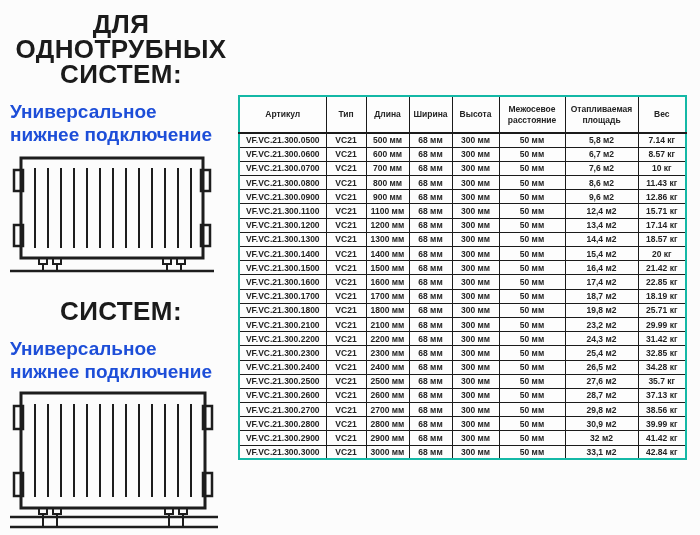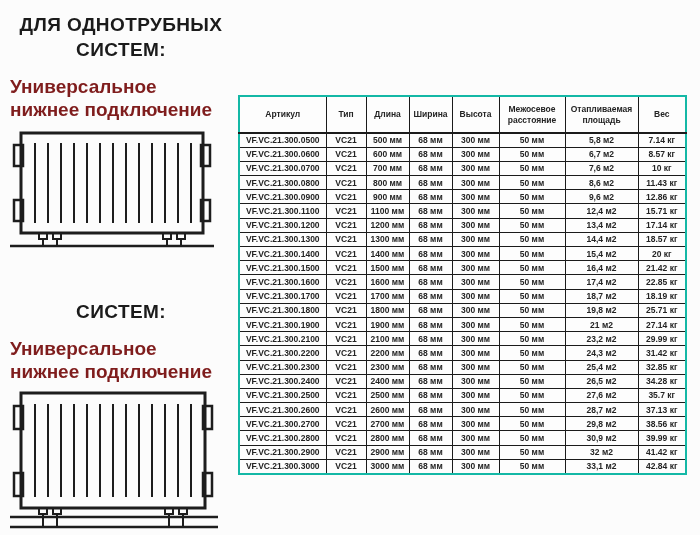--- a/index.html
+++ b/index.html
@@ -11,27 +11,27 @@
     font-family: "Liberation Sans", sans-serif;
     overflow: hidden;
   }
 
   
   .left-panel { position: absolute; left: 10px; top: 0; width: 222px; height: 535px; }
   .section { position: absolute; left: 0; width: 222px; }
   .section--one { top: 12px; }
   .section--two { top: 274px; }
   .section-title {
-    font-size: 19px; font-weight: bold; line-height: 25px;
+    font-size: 26px; font-weight: bold; line-height: 25px;
     text-align: center; letter-spacing: 0.4px; color: #1b1b1b;
   }
   .section-subtitle {
     margin-top: 13px;
     font-size: 19px; font-weight: bold; line-height: 23px;
-    text-align: left; color: #7f1d1d;
+    text-align: left; color: #1d4ed8;
   }
   .diagram-wrap { margin-top: 9px; }
   .section--two .diagram-wrap { margin-top: 7px; }
 
   
   .spec-table {
     position: absolute; left: 238px; top: 95px;
     border-collapse: collapse; table-layout: fixed;
     width: 447px;
     border: 2px solid #14b8a6;
@@ -319,30 +319,20 @@
         <td>VF.VC.21.300.1800</td>
         <td>VC21</td>
         <td>1800 мм</td>
         <td>68 мм</td>
         <td>300 мм</td>
         <td>50 мм</td>
         <td>19,8 м2</td>
         <td>25.71 кг</td>
       </tr>
       <tr>
-        <td>VF.VC.21.300.1900</td>
-        <td>VC21</td>
-        <td>1900 мм</td>
-        <td>68 мм</td>
-        <td>300 мм</td>
-        <td>50 мм</td>
-        <td>21 м2</td>
-        <td>27.14 кг</td>
-      </tr>
-      <tr>
         <td>VF.VC.21.300.2100</td>
         <td>VC21</td>
         <td>2100 мм</td>
         <td>68 мм</td>
         <td>300 мм</td>
         <td>50 мм</td>
         <td>23,2 м2</td>
         <td>29.99 кг</td>
       </tr>
       <tr>

